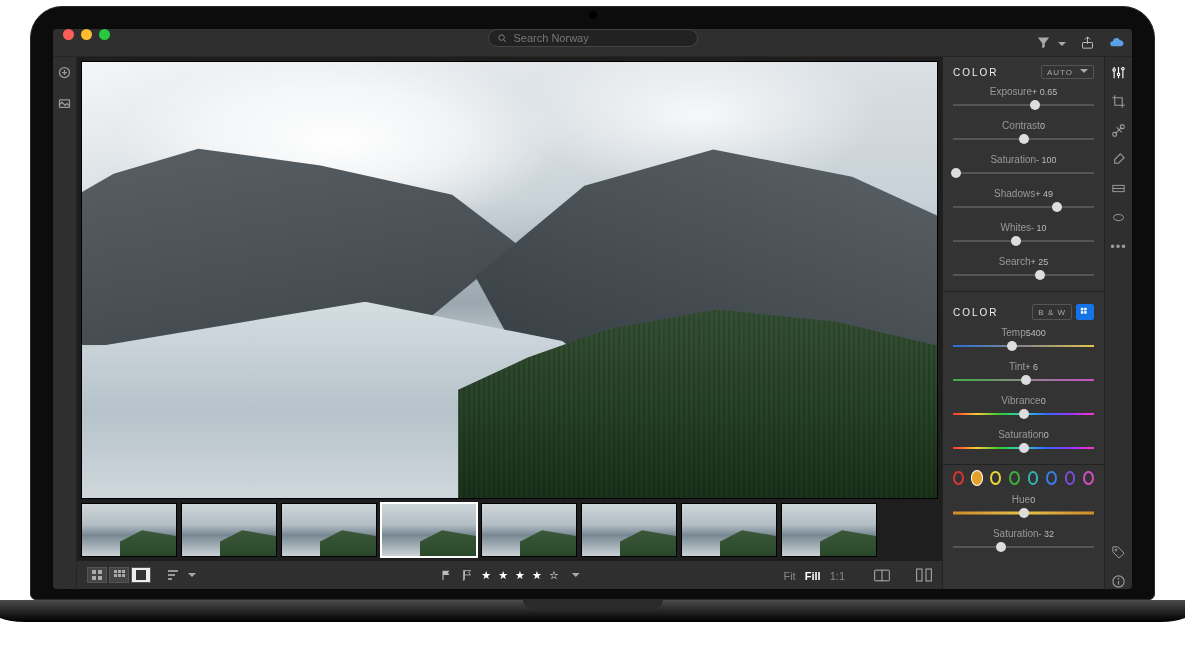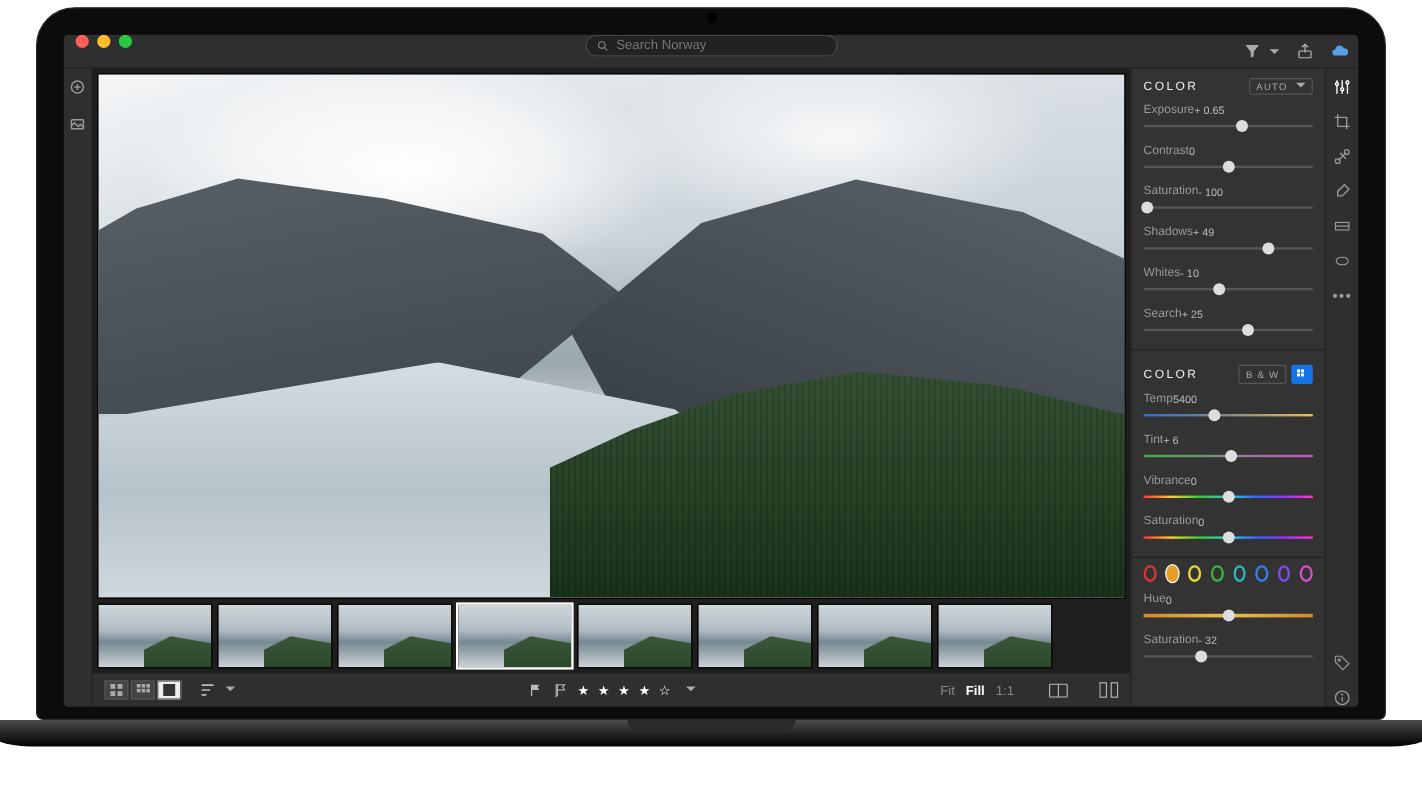--- a/index.html
+++ b/index.html
@@ -52,21 +52,21 @@
   .stars{letter-spacing:2px;color:#fff}
   .btmrt{margin-left:auto;display:flex;align-items:flex-end;gap:26px}
   .fitfill span{color:#888;margin:0 3px}
   .fitfill .on{color:#fff;font-weight:600}
   .btmwrap{position:relative;height:28px}
   
   .panel{width:162px;background:#333;display:flex;flex-direction:column;font-size:10px;color:#bbb;border-left:1px solid #222;overflow:hidden}
   .sechdr{display:flex;align-items:center;justify-content:space-between;padding:8px 10px 4px 10px;letter-spacing:2px;font-size:10px;color:#eee}
   .btn-sm{font-size:8px;letter-spacing:1px;color:#aaa;border:1px solid #555;padding:1px 5px;border-radius:2px;display:flex;align-items:center;gap:4px}
   .btn-sm.blue{background:#1473e6;border-color:#1473e6;color:#fff;padding:2px 3px}
-  .row{display:flex;align-items:center;justify-content:flex-start;padding:3px 10px 0 10px}
+  .row{display:flex;align-items:center;justify-content:center;padding:3px 10px 0 10px}
   .row .lbl{color:#999}
   .row .val{color:#bbb;font-size:9px}
   .sldr{position:relative;height:12px;margin:2px 10px 6px 10px}
   .track{position:absolute;top:50%;left:0;right:0;height:2px;background:#555;transform:translateY(-50%)}
   .knob{position:absolute;top:50%;width:10px;height:10px;border-radius:50%;background:#ddd;transform:translate(-50%,-50%)}
   .divider{height:1px;background:#222;margin:4px 0}
   .wb-row{display:flex;align-items:center;justify-content:space-between;padding:6px 10px 2px 10px}
   .wb-row .sel{color:#eee}
   .eyedrop{color:#aaa}
   .temp-track{background:linear-gradient(90deg,#2a6fd6,#888 50%,#e6c24a)}

